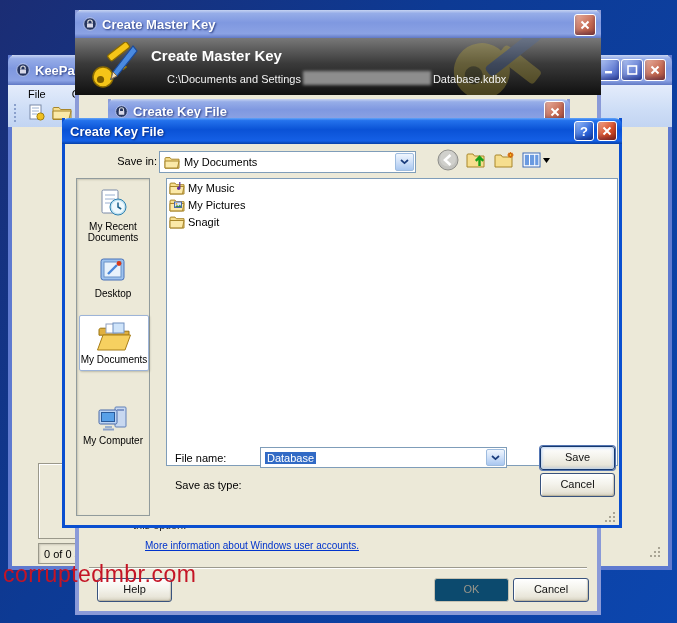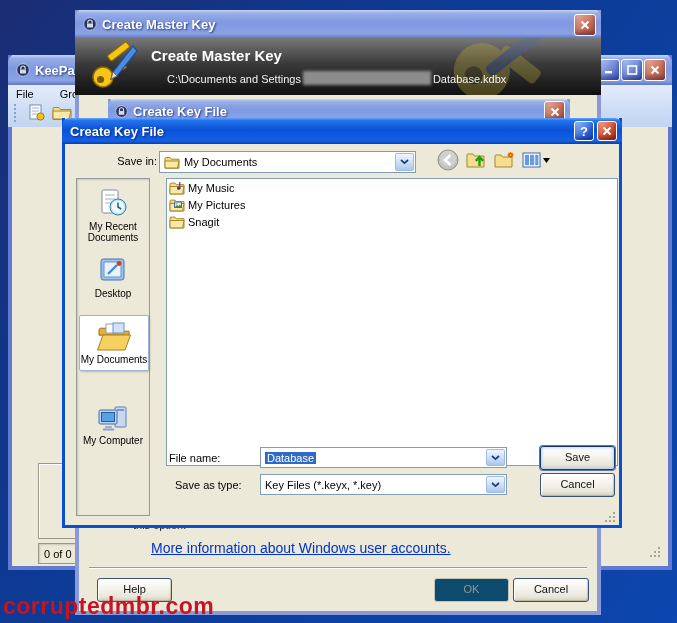--- a/index.html
+++ b/index.html
@@ -30,41 +30,41 @@
          background:linear-gradient(180deg,#f0f6fe,#cfe0f8 50%,#a9c7f0);display:flex;align-items:center;justify-content:center;}
   .sel{background:#316ac5;color:#fff;padding:0 2px;}
   .lbl{font-size:11px;color:#000;white-space:nowrap;}
   .grip svg{display:block;}
 
   
   #mainwin{left:8px;top:55px;width:664px;height:515px;background:#ece9d8;
            border:4px solid #5f7ad0;border-top:none;box-sizing:border-box;}
   #mw-title{left:-4px;top:0;width:664px;height:30px;border-radius:7px 7px 0 0;display:flex;align-items:center;padding-left:8px;box-sizing:border-box;}
   #mw-band{left:-4px;top:30px;width:664px;height:42px;background:linear-gradient(180deg,#e4ecfb,#cdddf6 60%,#c2d4f2);}
-  #mw-menr{left:0;top:32px;display:flex;gap:18px;}
+  #mw-menr{left:12px;top:32px;display:flex;gap:18px;}
   .menuitem{font-size:11px;color:#000;padding:1px 4px;}
   #mw-toolbar{left:2px;top:48px;display:flex;align-items:center;gap:6px;}
   .draghandle{width:3px;height:18px;border-left:2px dotted #8aa0cc;margin-right:2px;}
   #mw-panel{left:26px;top:408px;width:290px;height:74px;background:#ece9d8;border:1px solid #9a988a;box-shadow:inset 1px 1px 0 #fff;}
   #mw-status{left:26px;top:488px;width:330px;height:21px;background:#ece9d8;border:1px solid #9a988a;box-shadow:inset 1px 1px 2px #cac7b8;
              font-size:11px;line-height:20px;padding-left:5px;box-sizing:border-box;overflow:hidden;white-space:nowrap;}
   #mw-grip{right:6px;top:492px;}
 
   
   #masterdlg{left:75px;top:10px;width:526px;height:605px;background:#ece9d8;
              border:4px solid #8a9ad8;border-top:none;box-sizing:border-box;}
   #mk-title{left:-4px;top:0;width:526px;height:28px;border-radius:7px 7px 0 0;display:flex;align-items:center;padding-left:8px;box-sizing:border-box;}
   #mk-banner{left:-4px;top:28px;width:526px;height:57px;background:linear-gradient(180deg,#787878,#3a3a3a 45%,#101010);overflow:hidden;}
   #mk-banner-h{left:76px;top:9px;color:#fff;font-size:15px;font-weight:bold;}
   #mk-banner-p{left:92px;top:33px;color:#f2f2f2;font-size:11px;display:flex;align-items:flex-end;white-space:nowrap;}
   .blurbox{display:inline-block;width:128px;height:14px;background:#8d8d8d;filter:blur(1.5px);margin:0 2px;}
   #mk-art{right:34px;top:-12px;opacity:.30;transform:rotate(14deg);}
   #mk-clip{left:54px;top:517px;height:6px;width:270px;overflow:hidden;}
   #mk-clip span{display:block;margin-top:-8px;font-size:11px;color:#222;}
-  #mk-link{left:72px;top:530px;font-size:14px;color:#0033cc;text-decoration:underline;cursor:pointer;}
+  #mk-link{left:66px;top:530px;font-size:10px;color:#0033cc;text-decoration:underline;cursor:pointer;}
   #mk-divider{left:10px;top:557px;width:498px;height:0;border-top:1px solid #9c9a8e;border-bottom:1px solid #fff;}
   #mk-help{left:18px;top:568px;width:73px;}
   #mk-ok{left:355px;top:568px;width:73px;}
   #mk-cancel{left:434px;top:568px;width:74px;}
 
   
   #backdlg{left:108px;top:99px;width:462px;height:40px;background:#ece9d8;border:3px solid #8a9ad8;border-top:none;box-sizing:border-box;}
   #bk-title{left:-3px;top:0;width:462px;height:24px;border-radius:7px 7px 0 0;display:flex;align-items:center;padding-left:7px;box-sizing:border-box;}
 
   
@@ -74,30 +74,30 @@
   #sd-savein-lbl{left:48px;top:37px;width:44px;text-align:right;}
   #sd-savein{left:94px;top:33px;width:257px;}
   #sd-toolbar{left:372px;top:31px;display:flex;align-items:center;gap:7px;}
   #sd-places{left:11px;top:60px;width:74px;height:338px;background:#ece9d8;border:1px solid #919b9c;
              box-shadow:inset 1px 1px 2px #c8c5b4;box-sizing:border-box;}
   .place{position:absolute;left:3px;width:66px;text-align:center;font-size:10px;color:#000;line-height:11px;}
   .place svg{display:block;margin:0 auto 2px auto;}
   .place.selected{left:2px;width:68px;background:#fff;border:1px solid #9db4d8;border-radius:2px;padding:6px 0 5px 0;box-shadow:1px 1px 2px rgba(120,120,100,.4);}
   #sd-list{left:101px;top:60px;width:450px;height:286px;overflow:hidden;}
   .filerow{display:flex;align-items:center;gap:3px;height:17px;padding-left:2px;font-size:11px;color:#000;}
-  #sd-fname-lbl{left:104px;top:334px;}
+  #sd-fname-lbl{left:110px;top:334px;}
   #sd-fname{left:195px;top:329px;width:247px;height:21px;}
   #sd-ftype-lbl{left:110px;top:361px;}
   #sd-ftype{left:195px;top:356px;width:247px;height:21px;}
   #sd-save{left:475px;top:328px;width:73px;}
   #sd-cancel{left:475px;top:355px;width:73px;}
   #sd-grip{right:2px;bottom:1px;}
 
   
-  #watermark{left:3px;top:593px;font-size:23px;font-weight:bold;color:#c41425;z-index:50;letter-spacing:.5px;}
+  #watermark{left:3px;top:561px;font-size:23px;font-weight:normal;color:#c41425;z-index:50;letter-spacing:.5px;}
 </style>
 </head>
 <body>
 
 <div id="stage">
 
   <div id="mainwin" class="abs">
     <div id="mw-title" class="abs titlebar-inactive">
       <span style="margin-right:5px;display:flex;">
         <svg width="14" height="14" viewBox="0 0 14 14">
@@ -367,28 +367,20 @@
     <div id="sd-fname-lbl" class="abs lbl">File name:</div>
     <div id="sd-fname" class="combo">
       <span class="sel">Database</span>
       <span class="arrowbtn">
         <svg width="9" height="6">
             <path d="M1 1l3.5 3.2L8 1" stroke="#1a3c7c" stroke-width="1.7" fill="none"></path>
           </svg>
       </span>
     </div>
     <div id="sd-ftype-lbl" class="abs lbl">Save as type:</div>
-    <div id="sd-ftype" class="combo">
-      <span>Key Files (*.keyx, *.key)</span>
-      <span class="arrowbtn">
-        <svg width="9" height="6">
-            <path d="M1 1l3.5 3.2L8 1" stroke="#1a3c7c" stroke-width="1.7" fill="none"></path>
-          </svg>
-      </span>
-    </div>
     <div id="sd-save" class="xpbtn default">Save</div>
     <div id="sd-cancel" class="xpbtn">Cancel</div>
     <div id="sd-grip" class="abs grip">
       <svg width="12" height="12">
           <g fill="#a8a494">
             <rect x="8" y="0" width="2" height="2"></rect>
             <rect x="4" y="4" width="2" height="2"></rect>
             <rect x="8" y="4" width="2" height="2"></rect>
             <rect x="0" y="8" width="2" height="2"></rect>
             <rect x="4" y="8" width="2" height="2"></rect>

